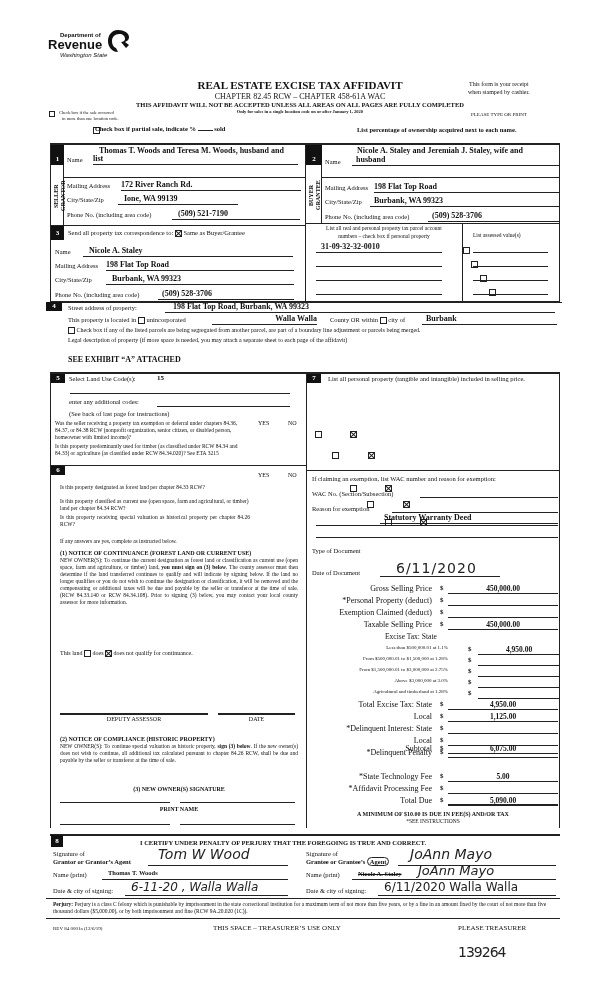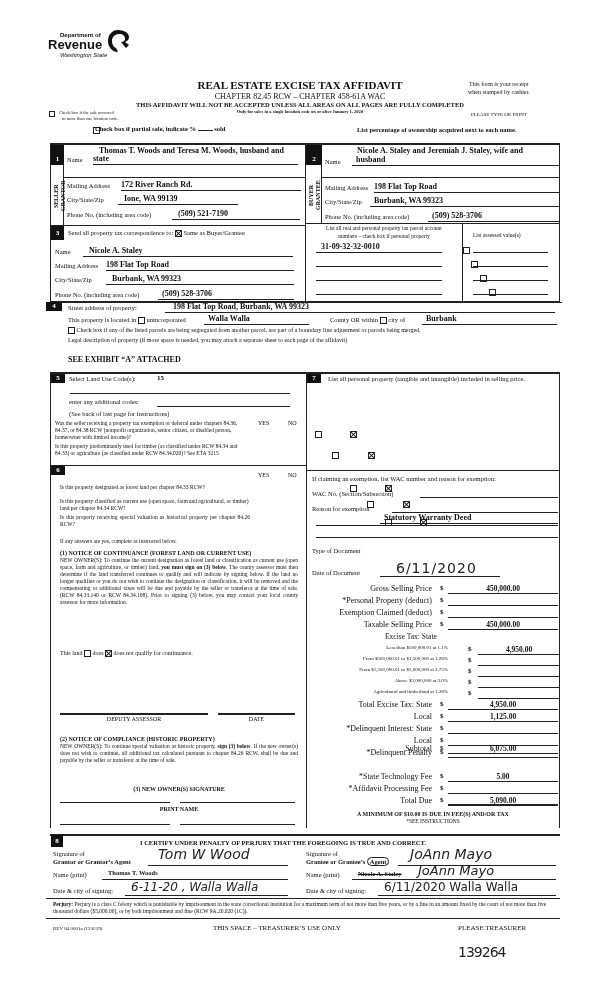--- a/index.html
+++ b/index.html
@@ -65,21 +65,21 @@
 
 <div class="abs" style="left:50px;top:143px;width:510px;height:159px;border:1px solid #222;border-top:2px solid #222;"></div>
 <div class="vline" style="left:305px;top:143px;height:159px;"></div>
 
 
 <div class="abs num" style="left:51px;top:145px;width:13px;height:20px;padding-top:10px;">1</div>
 <div class="abs" style="left:51px;top:165px;width:13px;height:60px;border-right:1px solid #222;"></div>
 <div class="vert b" style="left:53px;top:172px;height:48px;font-size:6px;"><span>SELLER</span><br><span>GRANTOR</span></div>
 <div class="abs val" style="left:99px;top:146px;">Thomas T. Woods and Teresa M. Woods, husband and</div>
 <div class="abs" style="left:67px;top:156px;font-size:6.5px;">Name</div>
-<div class="abs line val" style="left:93px;top:154px;width:205px;height:11px;">state</div>
+<div class="abs line val" style="left:93px;top:154px;width:205px;height:11px;">list</div>
 <div class="hline" style="left:64px;top:177px;width:241px;"></div>
 <div class="abs" style="left:67px;top:182px;font-size:6.5px;">Mailing Address</div>
 <div class="abs line val" style="left:121px;top:180px;width:180px;height:11px;">172 River Ranch Rd.</div>
 <div class="abs" style="left:67px;top:196px;font-size:6.5px;">City/State/Zip</div>
 <div class="abs line val" style="left:118px;top:194px;width:120px;height:11px;padding-left:6px;">Ione, WA 99139</div>
 <div class="abs" style="left:67px;top:211px;font-size:6.5px;">Phone No. (including area code)</div>
 <div class="abs line val" style="left:172px;top:209px;width:128px;height:11px;padding-left:6px;">(509) 521-7190</div>
 <div class="hline" style="left:50px;top:225px;width:255px;"></div>
 
 
@@ -136,21 +136,21 @@
 
 <div class="abs num" style="left:46px;top:302px;width:16px;height:9px;line-height:9px;">4</div>
 <div class="hline" style="left:62px;top:302px;width:500px;"></div>
 <div class="abs" style="left:68px;top:304px;font-size:6.5px;">Street address of property:</div>
 <div class="abs line val" style="left:165px;top:302px;width:390px;height:11px;padding-left:8px;">198 Flat Top Road, Burbank, WA  99323</div>
 <div class="abs" style="left:68px;top:316px;font-size:6.5px;width:495px;height:12px;">
   <span>This property is located in</span>
   <span class="cb"></span>
   <span>unincorporated</span>
 </div>
-<div class="abs line val" style="left:204px;top:314px;width:105px;height:11px;padding-left:4px;">Walla Walla</div>
+<div class="abs line val" style="left:212px;top:314px;width:105px;height:11px;padding-left:4px;text-align:right;">Walla Walla</div>
 <div class="abs" style="left:330px;top:316px;font-size:6.5px;">
   <span>County OR  within</span>
   <span class="cb"></span>
   <span>city of</span>
 </div>
 <div class="abs line val" style="left:422px;top:314px;width:135px;height:11px;padding-left:4px;">Burbank</div>
 <div class="abs" style="left:68px;top:327px;font-size:6px;white-space:nowrap;">
   <span class="cb"></span>
   <span>Check box if any of the listed parcels are being segregated from another parcel, are part of a boundary line adjustment or parcels being merged.</span>
 </div>

